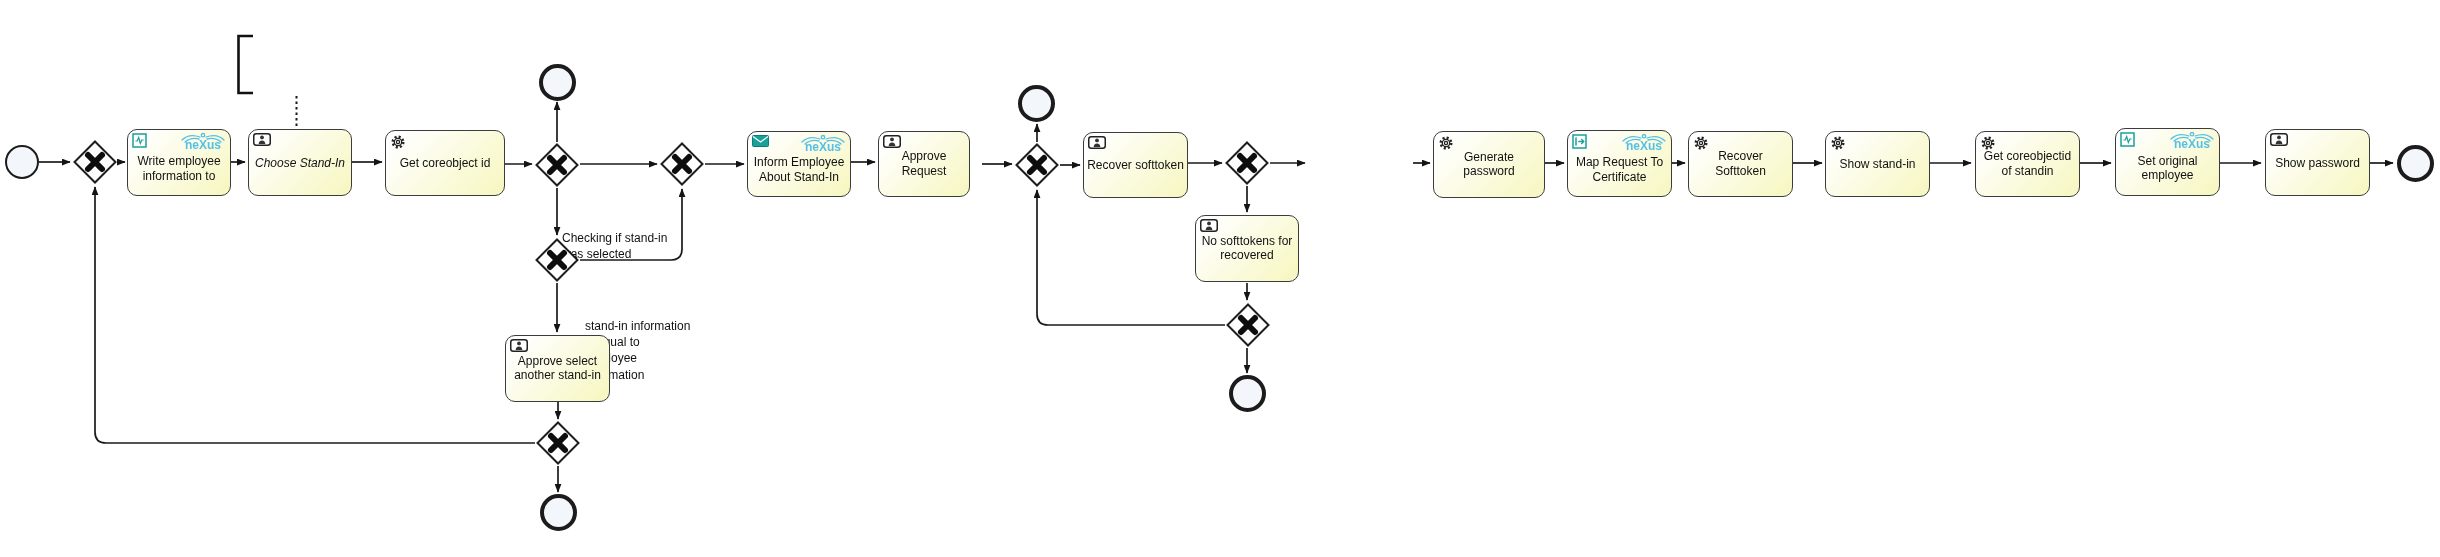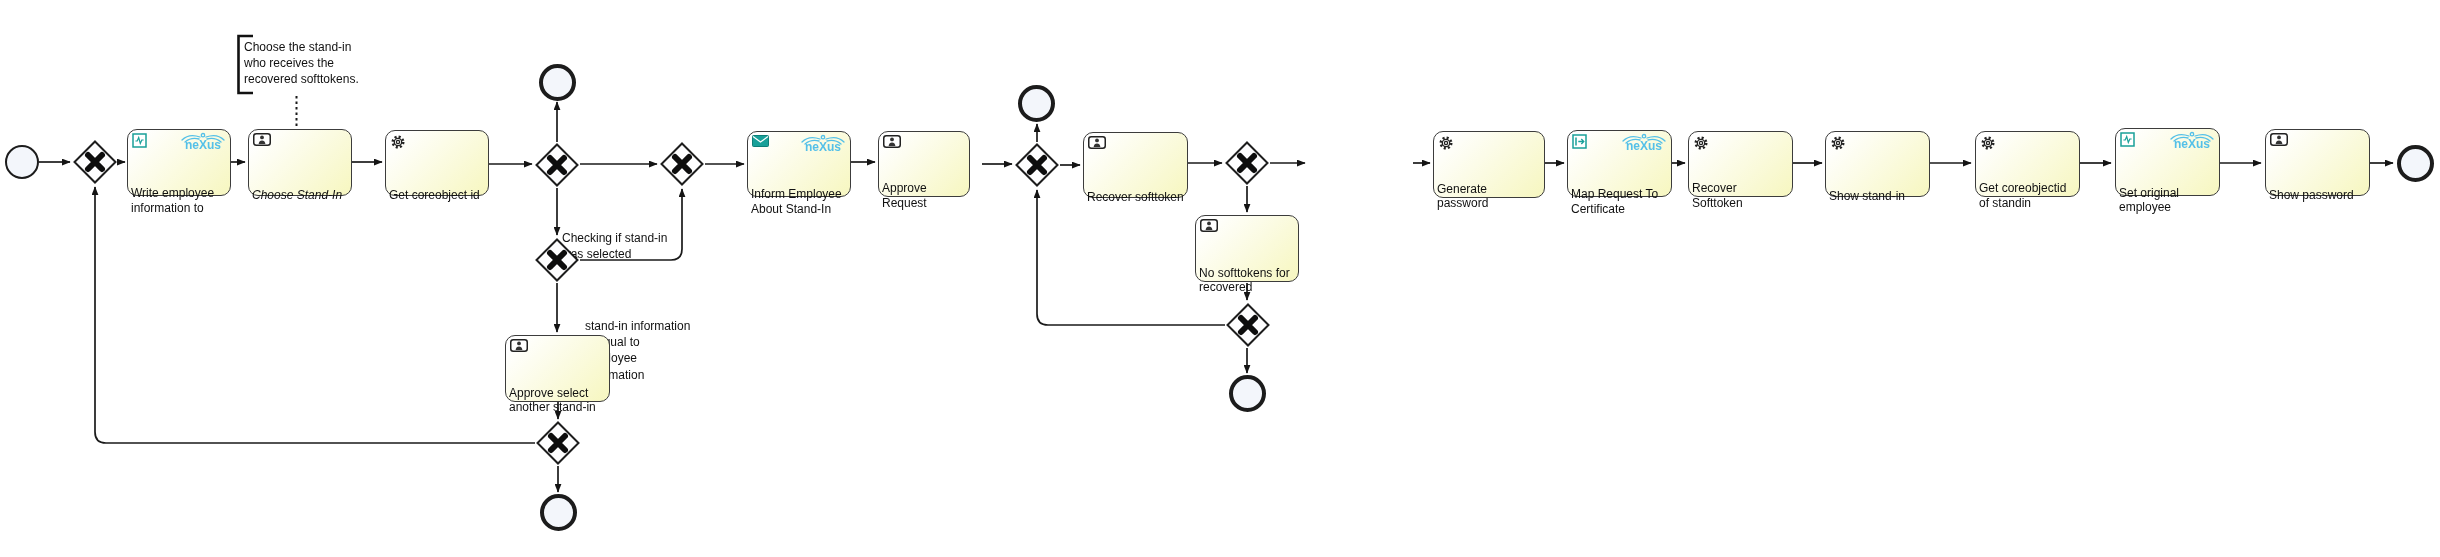--- a/index.html
+++ b/index.html
@@ -4,21 +4,21 @@
 <style>
   html,body{margin:0;padding:0;background:#ffffff;}
   #canvas{position:relative;width:2440px;height:557px;background:#ffffff;overflow:hidden;
           font-family:"Liberation Sans",sans-serif;}
   #wires{position:absolute;left:0;top:0;pointer-events:none;}
   .task{position:absolute;box-sizing:border-box;border:1.7px solid var(--task_border,#3c3c3c);
         border-radius:10px;background:linear-gradient(135deg,#ffffff 10%,#fdfdе3 55%,var(--task_fill_bottom,#f7f7c3) 95%);
         background:linear-gradient(135deg,#ffffff 10%,var(--task_fill_bottom,#f7f7c3) 95%);
         font-size:12px;color:#111;cursor:pointer;}
   .task .lbl{position:absolute;left:3px;right:3px;top:50%;transform:translateY(-50%);
-             text-align:left;line-height:1.22;margin-top:32px;}
+             text-align:center;line-height:1.22;}
   .task.haslogo .lbl{top:60%;}
   .hdr{position:absolute;top:3px;left:4px;line-height:0;}
   .nexus{position:absolute;top:2px;right:3px;line-height:0;}
   .gw{position:absolute;width:44px;height:44px;line-height:0;cursor:pointer;}
   .ev{position:absolute;box-sizing:border-box;width:34px;height:34px;border-radius:50%;
       background:var(--event_fill,#f3f6fb);border:2.5px solid #1c1c1c;cursor:pointer;}
   .ev.end{width:37px;height:37px;border-width:4.5px;}
   .flowlbl{position:absolute;font-size:12px;color:#111;line-height:1.35;white-space:pre-line;margin-top:44px;}
   .note{position:absolute;font-size:12px;color:#111;line-height:1.33;white-space:pre-line;}
 </style>
@@ -64,23 +64,20 @@
       <path marker-end="url(#ah)" d="M1793 163 H1822"></path>
       <path marker-end="url(#ah)" d="M1930 163 H1971"></path>
       <path marker-end="url(#ah)" d="M2080 163 H2111"></path>
       <path marker-end="url(#ah)" d="M2220 163 H2261"></path>
       <path marker-end="url(#ah)" d="M2370 163 H2393"></path>
     </g>
     <path d="M296.5 96 V127" fill="none" stroke="#1a1a1a" stroke-width="2" stroke-dasharray="2.5 3"></path>
     <path d="M253 36 H238.5 V93 H253" fill="none" stroke="#111" stroke-width="2.6"></path>
   </svg>
 
-  <div class="note" style="left:244px;top:40px;width:116px;">Choose the stand-in
-who receives the
-recovered softtokens.</div>
 
   <div class="flowlbl" style="left:562px;top:186px;width:110px;">Checking if stand-in
 was selected</div>
   <div class="flowlbl" style="left:585px;top:274px;width:110px;">stand-in information
 is equal to employee
 information</div>
 
   <div class="ev" style="left:5px;top:145px;"></div>
   <div class="ev end" style="left:539px;top:64px;"></div>
   <div class="ev end" style="left:540px;top:494px;"></div>
@@ -157,21 +154,21 @@
 
   <div class="task" style="left:248px;top:129px;width:104px;height:67px;font-style:italic;">
     <span class="hdr"><svg width="18" height="13" viewBox="0 0 18 13">
           <rect x="0.75" y="0.75" width="16.5" height="11.5" rx="2.5" fill="#fff" stroke="#222" stroke-width="1.5"></rect>
           <circle cx="9" cy="4.4" r="1.9" fill="#333"></circle>
           <path d="M5.6 11 C5.9 8.5 7.2 7.5 9 7.5 C10.8 7.5 12.1 8.5 12.4 11 Z" fill="#333"></path>
         </svg></span>
     <div class="lbl">Choose Stand-In</div>
   </div>
 
-  <div class="task" style="left:385px;top:130px;width:104px;height:66px;">
+  <div class="task" style="left:385px;top:130px;width:120px;height:66px;">
     <span class="hdr"><svg width="16" height="16" viewBox="0 0 16 16">
           <g fill="none" stroke="#222">
             <circle cx="8" cy="8" r="5.3" stroke-width="2.4" stroke-dasharray="2.08 2.08"></circle>
             <circle cx="8" cy="8" r="3.7" stroke-width="1.3"></circle>
             <circle cx="8" cy="8" r="1.6" stroke-width="1.3"></circle>
           </g>
         </svg></span>
     <div class="lbl">Get coreobject id</div>
   </div>
 

